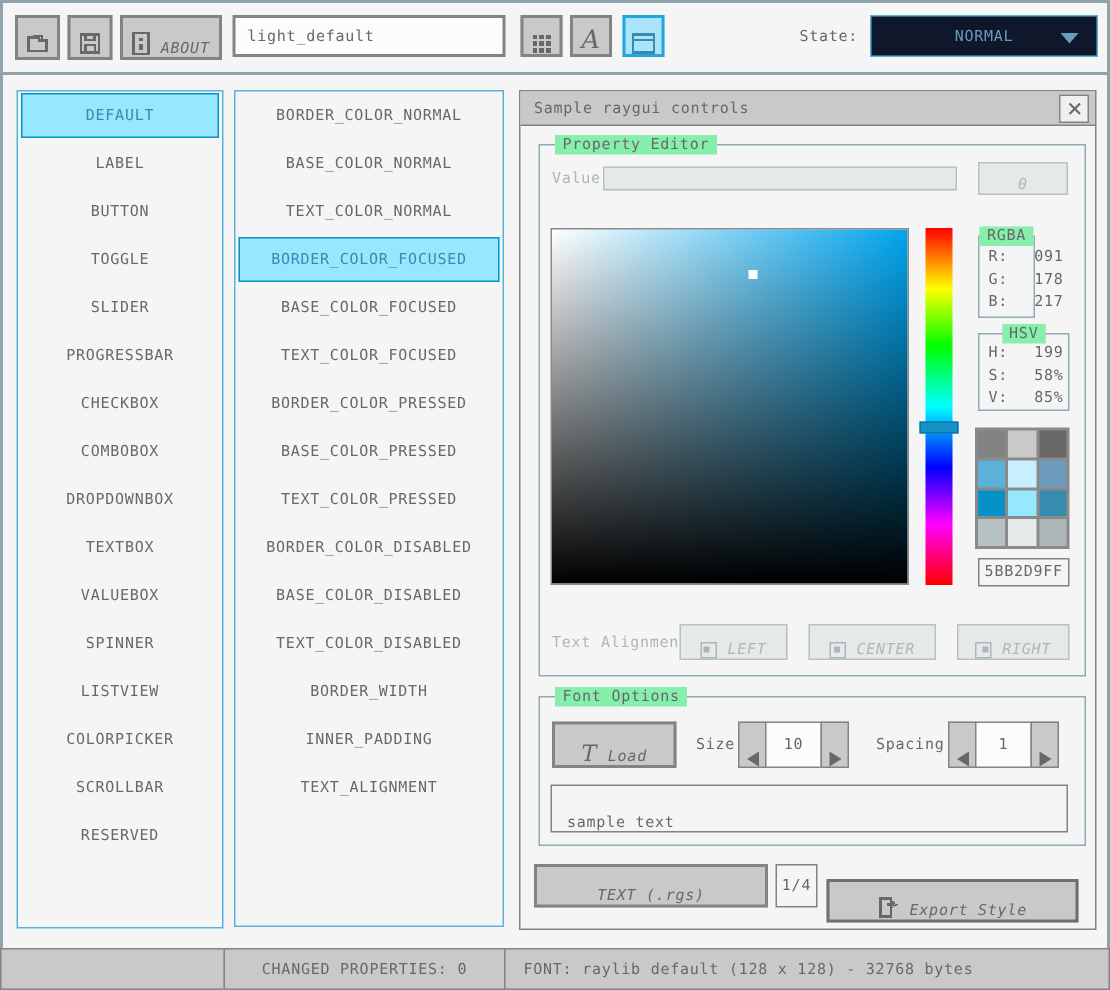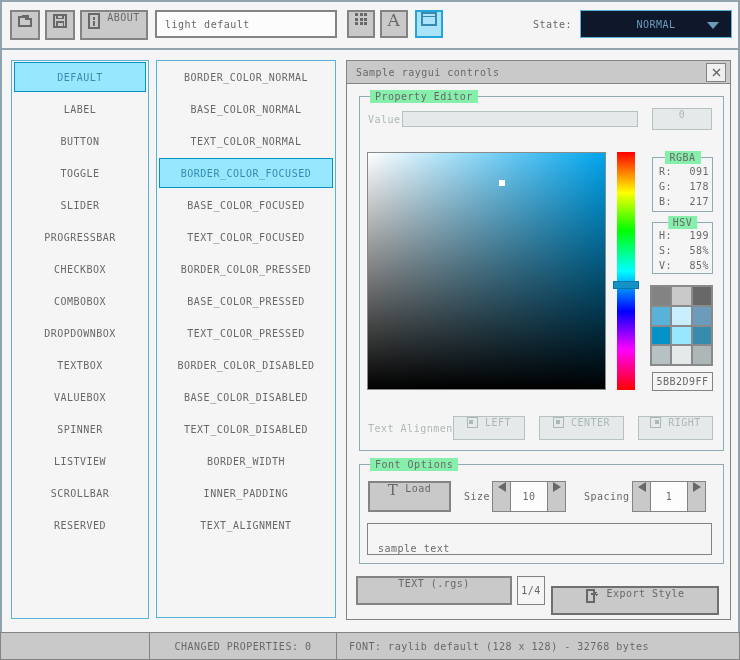--- a/index.html
+++ b/index.html
@@ -6,22 +6,22 @@
   #app{
     position:relative;width:740px;height:660px;background:#f5f5f5;
     font-family:"DejaVu Sans Mono", monospace;font-size:10px;letter-spacing:0.5px;
     color:#686868;overflow:hidden;box-shadow:inset 0 0 0 2px #90a4ae;
   }
   .abs{position:absolute;box-sizing:border-box;}
   .flexc{display:flex;align-items:center;justify-content:center;}
   .flexl{display:flex;align-items:center;justify-content:flex-start;}
 
   
-  .btn{box-sizing:border-box;display:flex;align-items:flex-start;justify-content:center;gap:7px;
-       background:#c9c9c9;border:2px solid #838383;color:#686868;cursor:pointer;}
+  .btn{box-sizing:border-box;display:flex;align-items:flex-end;justify-content:center;gap:7px;
+       background:#c9c9c9;border:2px solid #838383;color:#686868;cursor:pointer;font-style:italic;}
   .btn.pressed{background:#a9e4fa;border:2px solid #25a6d9;color:#368baf;}
   .btn.disabled{background:#e6e9e9;border:1px solid #b5c1c2;color:#aeb7b8;}
   .vbox{box-sizing:border-box;background:#fcfcfc;border:1px solid #838383;
         display:flex;align-items:center;justify-content:center;color:#686868;}
 
   
   .listview{position:absolute;box-sizing:border-box;border:1px solid #5bb2d9;background:#f5f5f5;}
   .li{height:32px;box-sizing:border-box;display:flex;align-items:center;justify-content:center;cursor:pointer;}
   .li.selected{background:#97e8ff;border:1px solid #0492c7;color:#368baf;margin:1px 2px;height:30px;}
 
@@ -130,20 +130,21 @@
     <div class="li">TOGGLE</div>
     <div class="li">SLIDER</div>
     <div class="li">PROGRESSBAR</div>
     <div class="li">CHECKBOX</div>
     <div class="li">COMBOBOX</div>
     <div class="li">DROPDOWNBOX</div>
     <div class="li">TEXTBOX</div>
     <div class="li">VALUEBOX</div>
     <div class="li">SPINNER</div>
     <div class="li">LISTVIEW</div>
+    <div class="li">COLORPICKER</div>
     <div class="li">SCROLLBAR</div>
     <div class="li">RESERVED</div>
   </div>
 
   <div class="listview" style="left:156px;top:60px;width:180px;height:558px;">
     <div class="li">BORDER_COLOR_NORMAL</div>
     <div class="li">BASE_COLOR_NORMAL</div>
     <div class="li">TEXT_COLOR_NORMAL</div>
     <div class="li selected">BORDER_COLOR_FOCUSED</div>
     <div class="li">BASE_COLOR_FOCUSED</div>
@@ -188,21 +189,21 @@
                   background:linear-gradient(to bottom, rgba(0,0,0,0) 0%, #000 100%),
                              linear-gradient(to right, #fff 0%, #00a5ee 100%);">
         <div class="abs" style="left:131px;top:27px;width:6px;height:6px;background:#ffffff;"></div>
       </div>
 
       <div class="abs" style="left:257px;top:55px;width:18px;height:238px;
                   background:linear-gradient(to bottom,#ff0000 0%,#ffff00 17%,#00ff00 33%,#00ffff 50%,#0000ff 67%,#ff00ff 83%,#ff0000 100%);">
         <div class="abs" style="left:-4px;top:129px;width:26px;height:8px;background:#1592c5;border:1px solid #0b76a5;"></div>
       </div>
 
-      <div class="group" style="left:292px;top:60px;width:61px;height:55px;">
+      <div class="group" style="left:292px;top:60px;width:38px;height:55px;">
         <span class="gtitle center">RGBA</span>
         <div class="abs flexl" style="left:6px;top:8px;width:50px;justify-content:space-between;">
           <span>R:</span>
           <span>091</span>
         </div>
         <div class="abs flexl" style="left:6px;top:23px;width:50px;justify-content:space-between;">
           <span>G:</span>
           <span>178</span>
         </div>
         <div class="abs flexl" style="left:6px;top:38px;width:50px;justify-content:space-between;">

